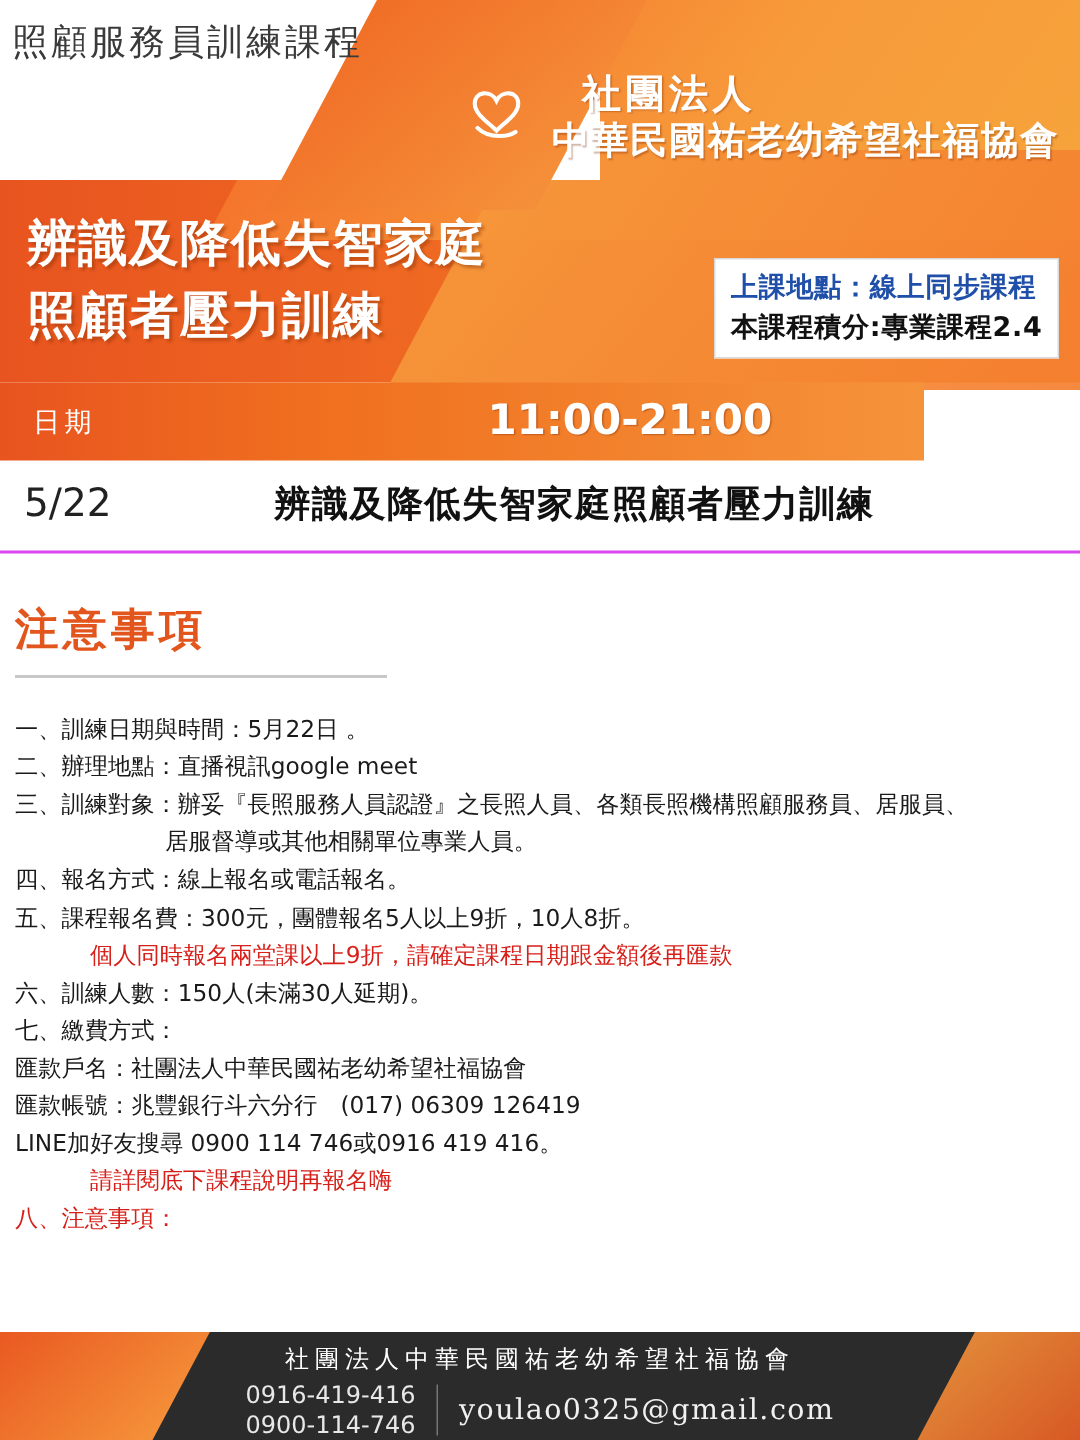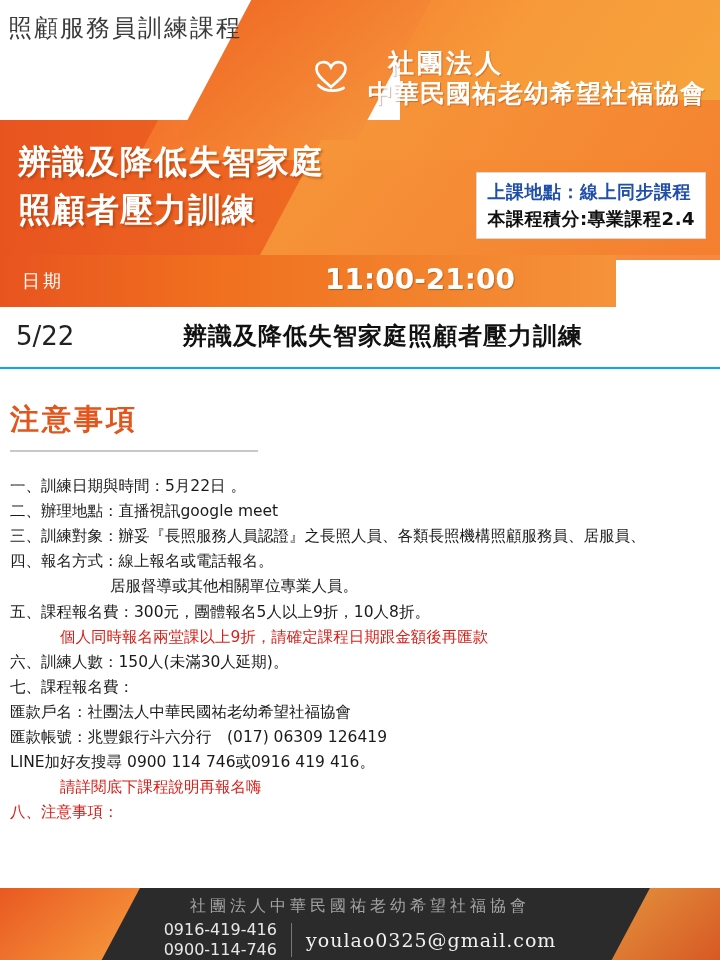--- a/index.html
+++ b/index.html
@@ -132,21 +132,21 @@
     font-family: "DejaVu Sans", "Liberation Sans", sans-serif;
     text-shadow: 1px 1px 1px rgba(120,40,0,.4);
   }
 
   
   .sched {
     position: absolute;
     left: 0; top: 307px;
     width: 720px; height: 62px;
     background: #ffffff;
-    border-bottom: 2px solid #0ea5e9;
+    border-bottom: 2px solid #d946ef;
   }
   .sched .day {
     position: absolute; left: 16px; top: 14px;
     font-size: 26px; color: #222222;
     font-family: "DejaVu Sans", "Liberation Sans", sans-serif;
   }
   .sched .topic {
     position: absolute; left: 183px; top: 13px;
     font-size: 24px; color: #111111; font-weight: bold;
     font-family: "DejaVu Serif", "Liberation Serif", serif;
@@ -205,21 +205,21 @@
     right: -40px; top: -10px;
     width: 130px; height: 95px;
     background: linear-gradient(120deg, #f5933a 0%, #e8541f 100%);
     transform: skewX(-28deg);
     opacity: .9;
   }
   .footer-org {
     position: absolute;
     left: 0; right: 0; top: 8px;
     text-align: center;
-    color: #a3a3a3;
+    color: #ffffff;
     font-size: 16px;
     letter-spacing: 4px;
     font-family: "DejaVu Serif", "Liberation Serif", serif;
   }
   .footer-contact {
     position: absolute;
     left: 0; right: 0; top: 32px;
     display: flex;
     justify-content: center;
     align-items: center;
@@ -284,26 +284,26 @@
   <span class="topic">辨識及降低失智家庭照顧者壓力訓練</span>
 </div>
 
 <div class="notes">
   <div class="notes-title">注意事項</div>
   <div class="notes-rule"></div>
   <div class="notes-body" id="notes-body">
       <div class="ln ">一、訓練日期與時間：5月22日 。</div>
       <div class="ln ">二、辦理地點：直播視訊google meet</div>
       <div class="ln ">三、訓練對象：辦妥『長照服務人員認證』之長照人員、各類長照機構照顧服務員、居服員、</div>
+      <div class="ln indent-1">居服督導或其他相關單位專業人員。</div>
       <div class="ln ">四、報名方式：線上報名或電話報名。</div>
-      <div class="ln indent-1">居服督導或其他相關單位專業人員。</div>
       <div class="ln ">五、課程報名費：300元，團體報名5人以上9折，10人8折。</div>
       <div class="ln indent-2 red">個人同時報名兩堂課以上9折，請確定課程日期跟金額後再匯款</div>
       <div class="ln ">六、訓練人數：150人(未滿30人延期)。</div>
-      <div class="ln ">七、課程報名費：</div>
+      <div class="ln ">七、繳費方式：</div>
       <div class="ln ">匯款戶名：社團法人中華民國祐老幼希望社福協會</div>
       <div class="ln ">匯款帳號：兆豐銀行斗六分行　(017) 06309 126419</div>
       <div class="ln ">LINE加好友搜尋 0900 114 746或0916 419 416。</div>
       <div class="ln indent-2 red">請詳閱底下課程說明再報名嗨</div>
       <div class="ln red">八、注意事項：</div>
     </div>
 </div>
 
 <div class="footer">
   <div class="footer-accent"></div>

